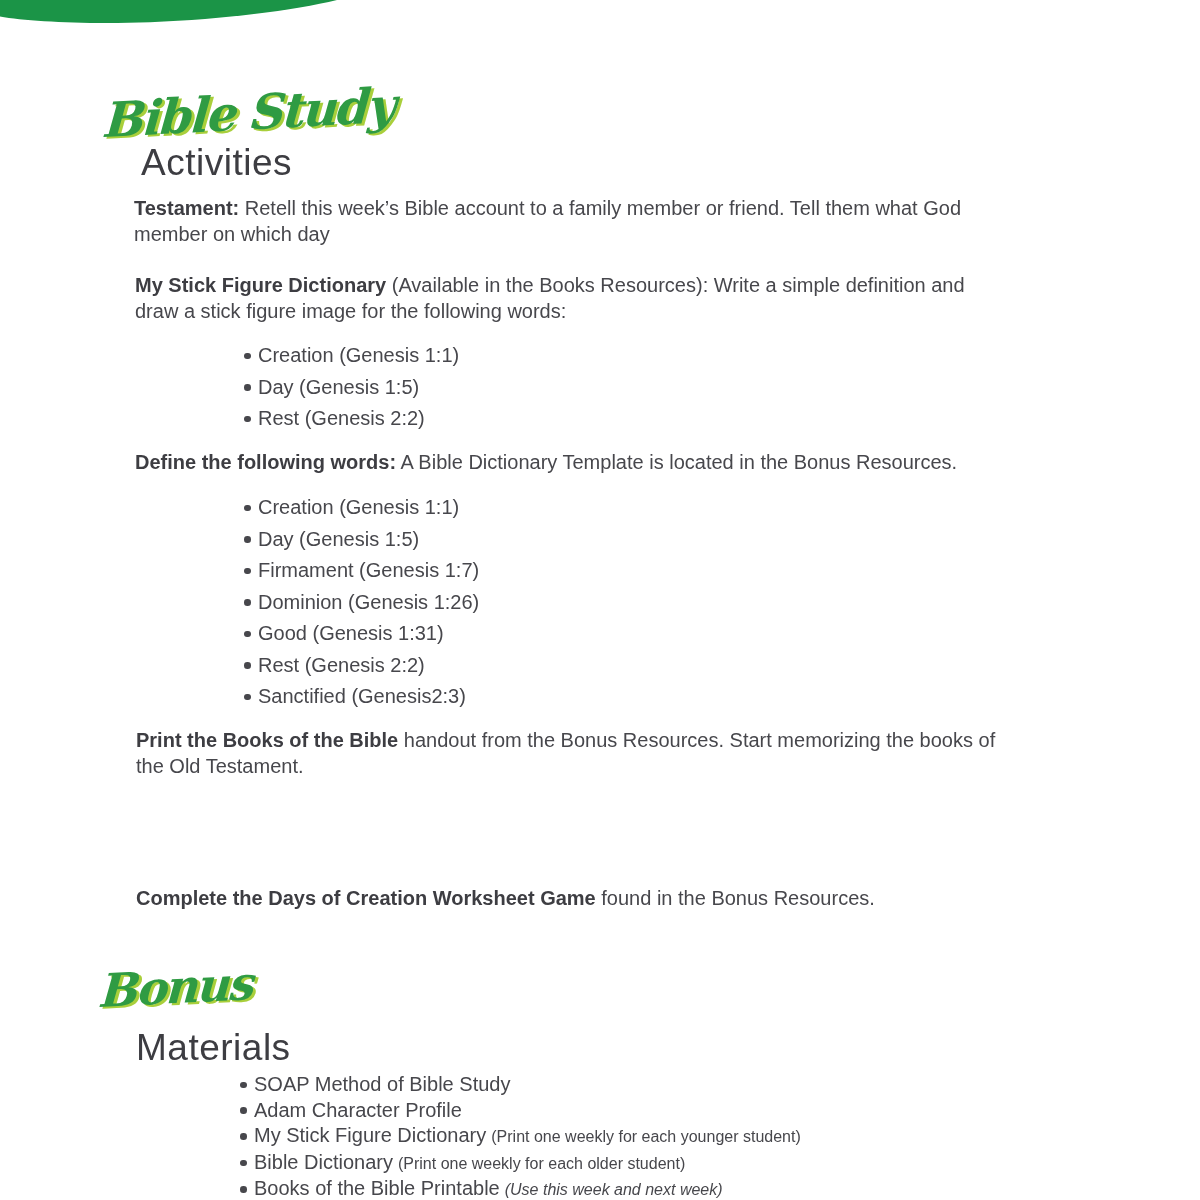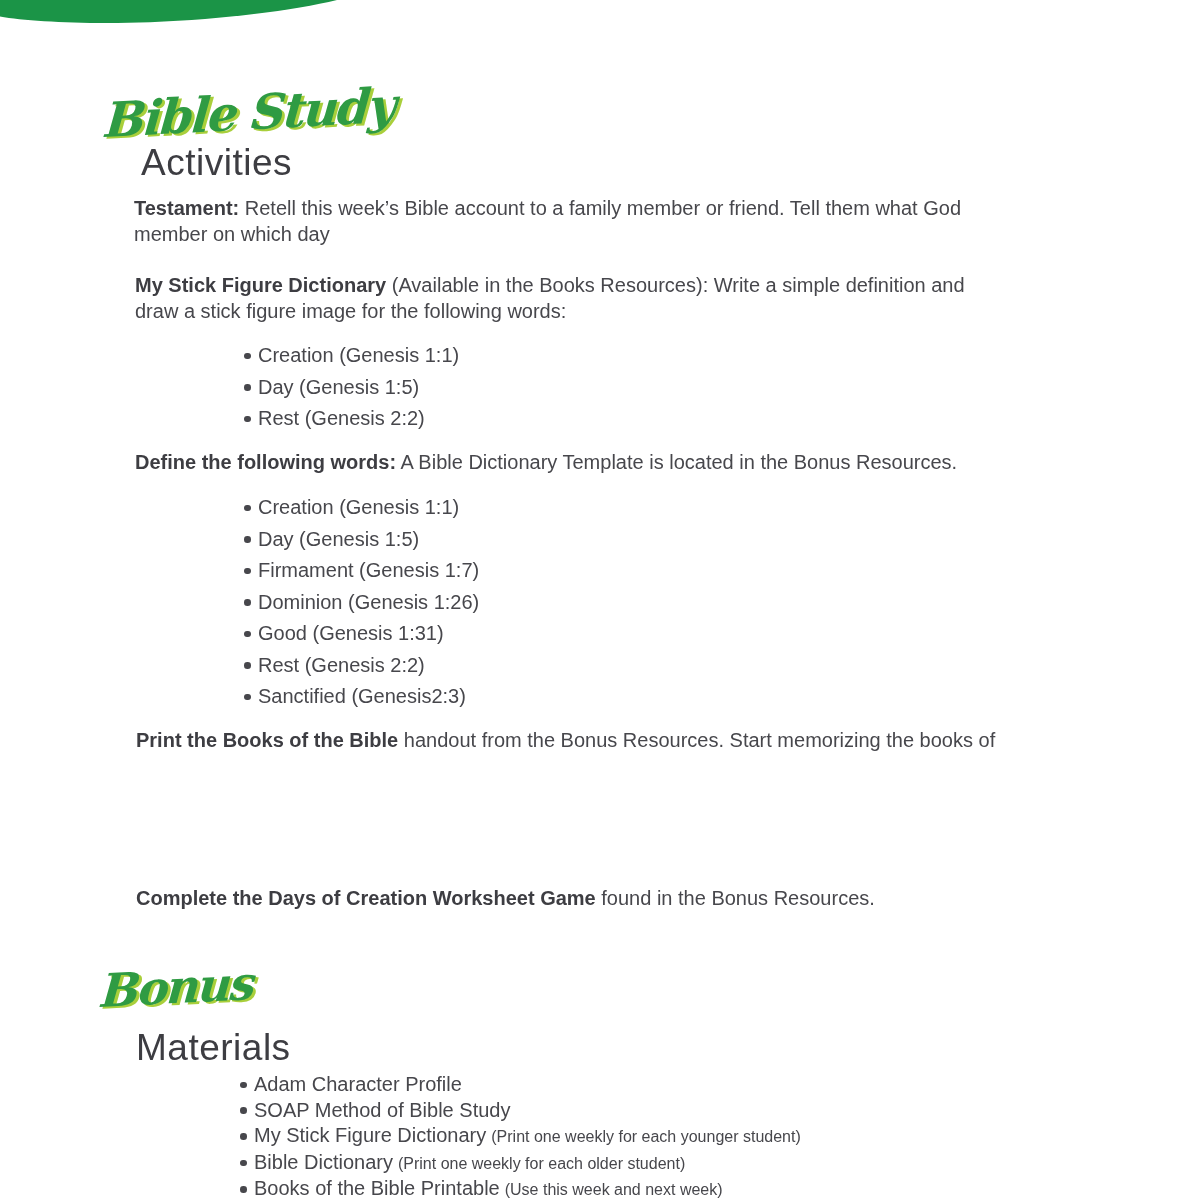--- a/index.html
+++ b/index.html
@@ -73,21 +73,21 @@
     border-radius:50%;
     background:#47474c;
   }
   .glist{left:236px;font-size:20px;}
   .glist li{line-height:31.5px;}
   #list-stick{top:332px;}
   #list-define{top:484px;}
   .blist{left:232px;top:1064px;font-size:20px;}
   .blist li{line-height:25.6px;}
   .note{font-size:16px;margin-left:5px;}
-  .note.italic{}
+  .note.italic{font-style:italic;}
 </style>
 </head>
 <body>
 
 <div class="page">
 
   <svg class="swoosh" viewBox="0 0 340 30" aria-hidden="true">
     <path d="M0 0 H337 C295 10 225 19.5 150 22.3 C85 24.5 28 21.5 0 16.5 Z" fill="#1b9447"></path>
   </svg>
 
@@ -117,33 +117,33 @@
     <li>Creation (Genesis 1:1)</li>
     <li>Day (Genesis 1:5)</li>
     <li>Firmament (Genesis 1:7)</li>
     <li>Dominion (Genesis 1:26)</li>
     <li>Good (Genesis 1:31)</li>
     <li>Rest (Genesis 2:2)</li>
     <li>Sanctified (Genesis2:3)</li>
   </ul>
 
   <div class="para" id="p-print">
-    <b>Print the Books of the Bible</b><span> handout from the Bonus Resources. Start memorizing the books of</span>
+    <b>Print the Books of the Bible</b><span> handout from the Bonus Resources. Start memorizing the books of</span><span class="l2">the Old Testament.</span>
   </div>
 
 
   <div class="para" id="p-complete">
     <b>Complete the Days of Creation Worksheet Game</b><span> found in the Bonus Resources.</span><span class="l2"></span>
   </div>
 
   <div class="script-title" id="t-bonus">Bonus</div>
 
   <div class="subtitle" id="t-materials">Materials</div>
 
   <ul class="blist" id="list-bonus">
+    <li><span>SOAP Method of Bible Study</span></li>
     <li><span>Adam Character Profile</span></li>
-    <li><span>SOAP Method of Bible Study</span></li>
     <li><span>My Stick Figure Dictionary</span><span class="note">(Print one weekly for each younger student)</span></li>
     <li><span>Bible Dictionary</span><span class="note">(Print one weekly for each older student)</span></li>
     <li><span>Books of the Bible Printable</span><span class="note italic">(Use this week and next week)</span></li>
   </ul>
 
 </div>
 
 </body></html>

